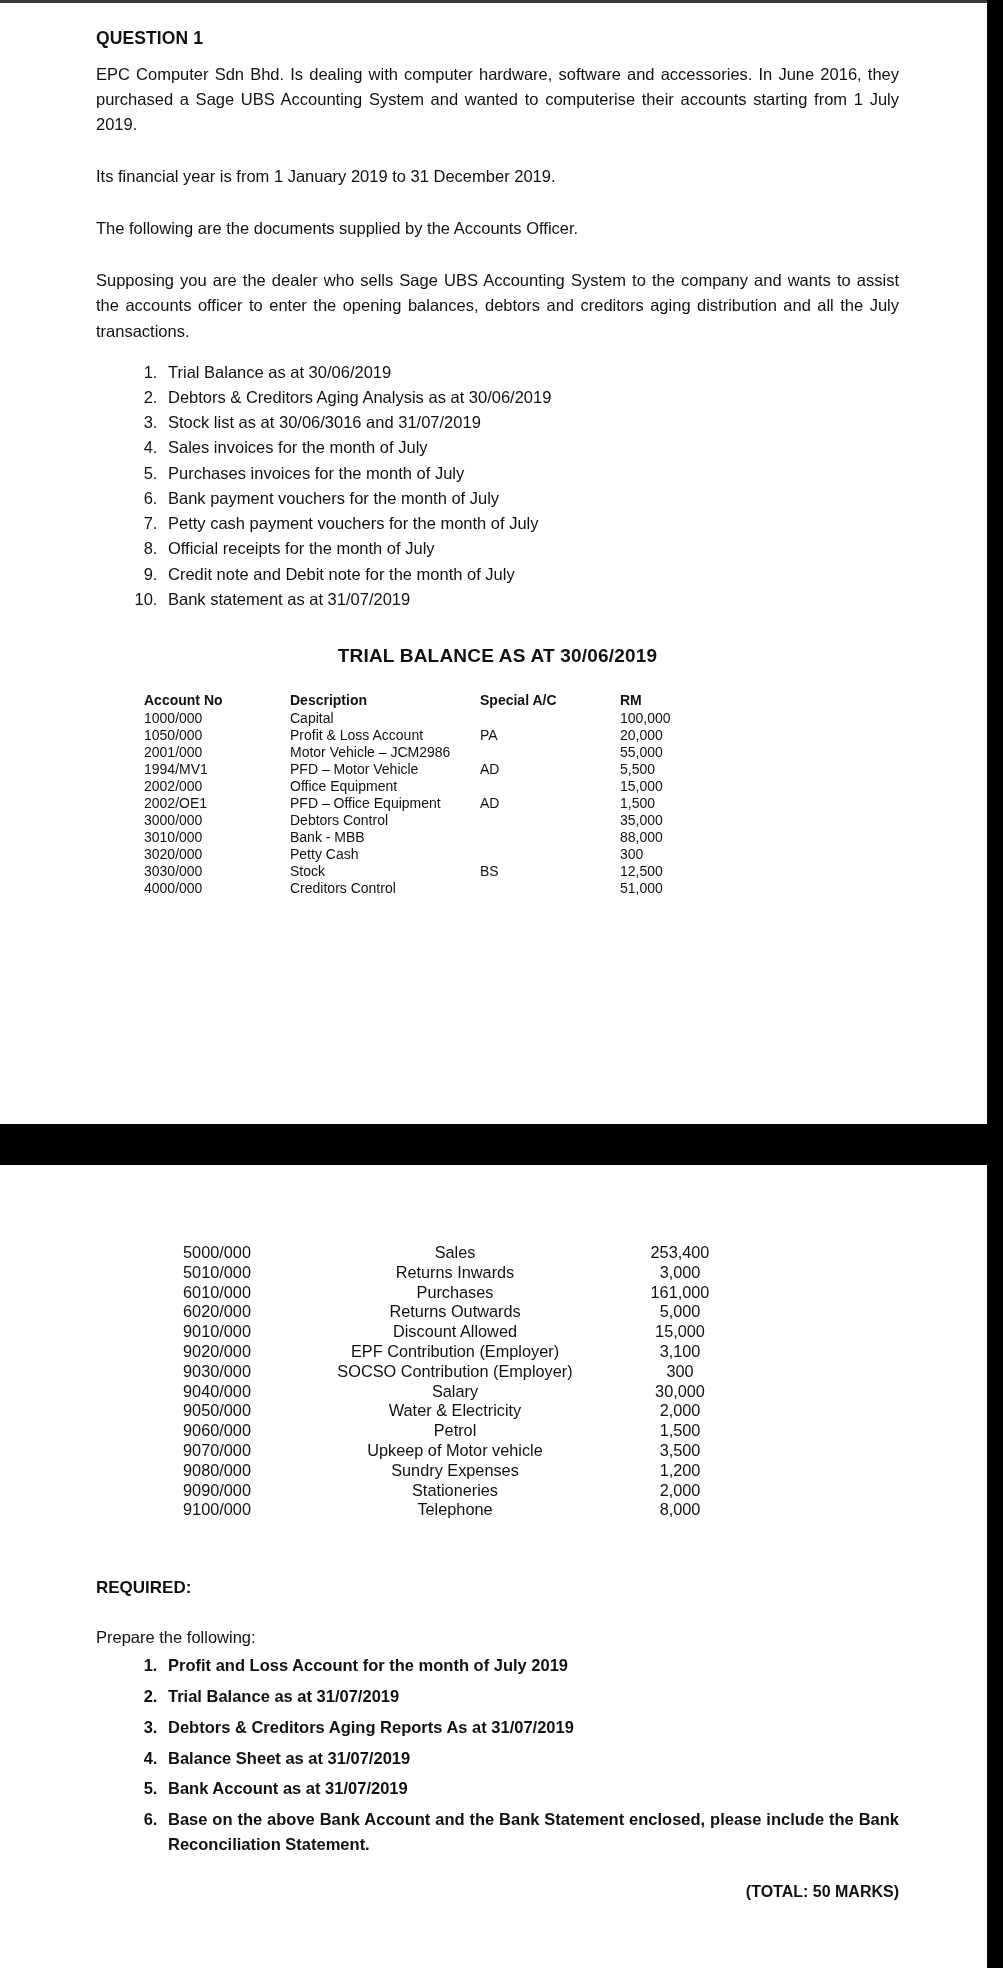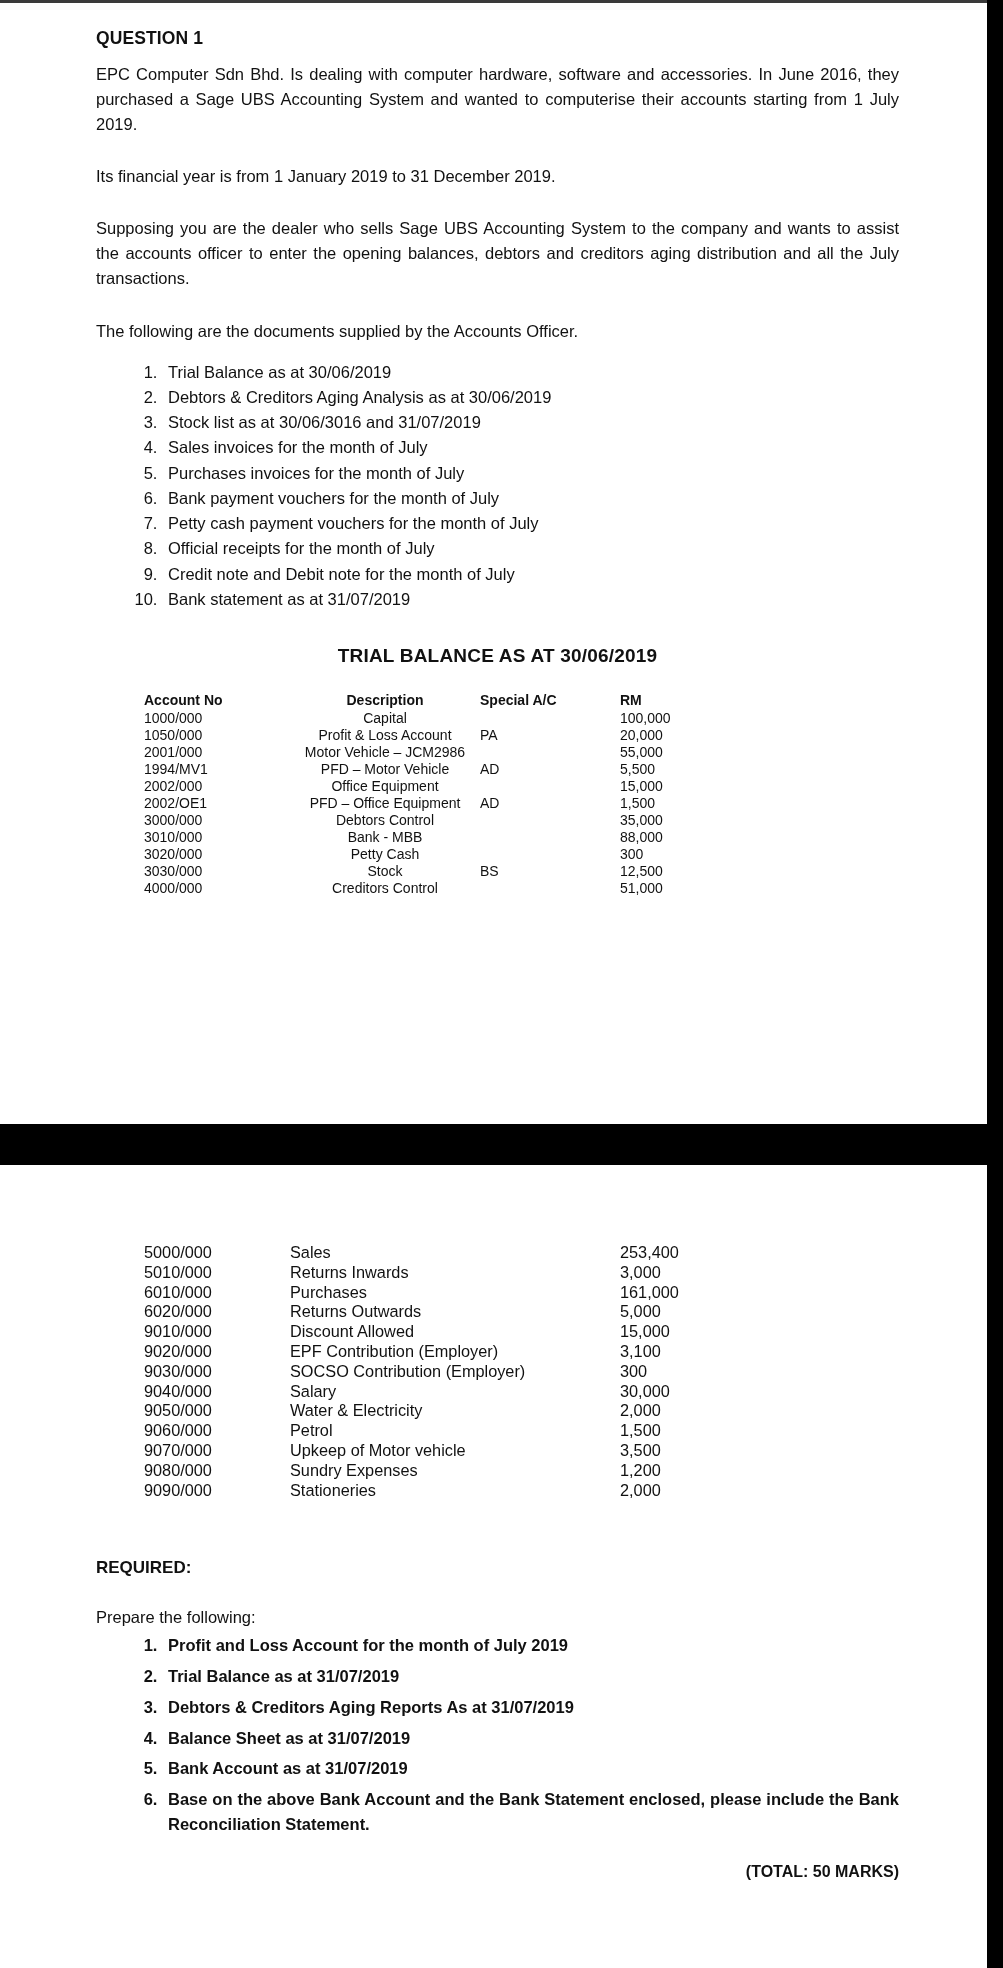--- a/index.html
+++ b/index.html
@@ -103,34 +103,34 @@
     padding: 0 0 2px 0;
     vertical-align: bottom;
   }
   table.tb td {
     text-align: left;
     padding: 0;
     line-height: 1.215;
     white-space: nowrap;
   }
   table.tb .col-acct   { width: 146px; }
-  table.tb .col-desc   { width: 190px; text-align: center; }
+  table.tb .col-desc   { width: 190px; }
   table.tb .col-spec   { width: 140px; }
   table.tb .col-rm     { width: 120px; }
 
   table.tb2 {
     margin: 0 0 0 48px;
     border-collapse: collapse;
     font-size: 16.3px;
   }
   table.tb2 td {
     padding: 0;
     line-height: 1.215;
     white-space: nowrap;
-    text-align: left;
+    text-align: center;
   }
   table.tb2 .col-acct  { width: 146px; }
   table.tb2 .col-desc  { width: 330px; }
   table.tb2 .col-rm    { width: 120px; }
 
   .p2-spacer { height: 78px; }
 
   h2.required {
     font-size: 17px;
     font-weight: bold;
@@ -166,22 +166,22 @@
 <div class="doc">
 
   <div class="page page-1">
     <div class="top-edge"></div>
     <div class="right-rail"></div>
 
     <h1 class="qtitle">QUESTION 1</h1>
 
     <p class="para">EPC Computer Sdn Bhd. Is dealing with computer hardware, software and accessories. In June 2016, they purchased a Sage UBS Accounting System and wanted to computerise their accounts starting from 1 July 2019.</p>
     <p class="para gap-before">Its financial year is from 1 January 2019 to 31 December 2019.</p>
+    <p class="para gap-before">The following are the documents supplied by the Accounts Officer.</p>
     <p class="para gap-before">Supposing you are the dealer who sells Sage UBS Accounting System to the company and wants to assist the accounts officer to enter the opening balances, debtors and creditors aging distribution and all the July transactions.</p>
-    <p class="para gap-before">The following are the documents supplied by the Accounts Officer.</p>
 
     <ol class="doclist">
       <li>Trial Balance as at 30/06/2019</li>
       <li>Debtors &amp; Creditors Aging Analysis as at 30/06/2019</li>
       <li>Stock list as at 30/06/3016 and 31/07/2019</li>
       <li>Sales invoices for the month of July</li>
       <li>Purchases invoices for the month of July</li>
       <li>Bank payment vouchers for the month of July</li>
       <li>Petty cash payment vouchers for the month of July</li>
       <li>Official receipts for the month of July</li>
@@ -338,20 +338,25 @@
         <tr>
           <td class="col-acct">9080/000</td>
           <td class="col-desc">Sundry Expenses</td>
           <td class="col-rm">1,200</td>
         </tr>
         <tr>
           <td class="col-acct">9090/000</td>
           <td class="col-desc">Stationeries</td>
           <td class="col-rm">2,000</td>
         </tr>
+        <tr>
+          <td class="col-acct">9100/000</td>
+          <td class="col-desc">Telephone</td>
+          <td class="col-rm">8,000</td>
+        </tr>
       </tbody>
     </table>
 
     <h2 class="required">REQUIRED:</h2>
 
     <p class="prepare">Prepare the following:</p>
 
     <ol class="reqlist">
       <li>Profit and Loss Account for the month of July 2019</li>
       <li>Trial Balance as at 31/07/2019</li>

